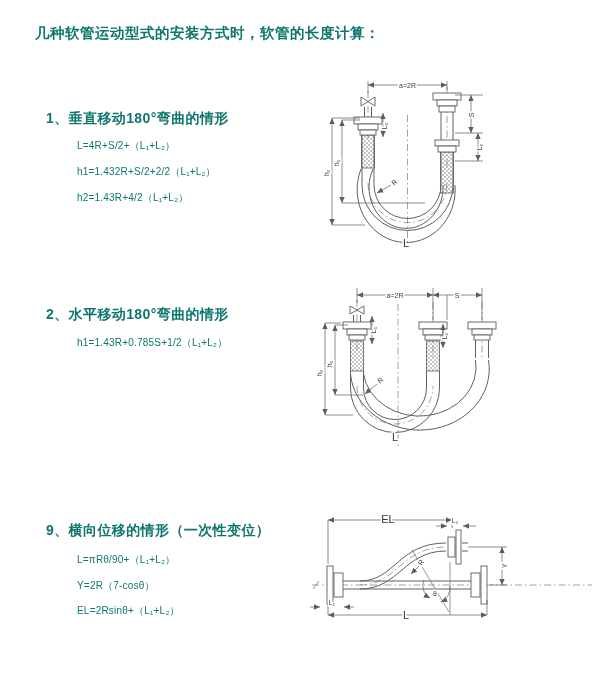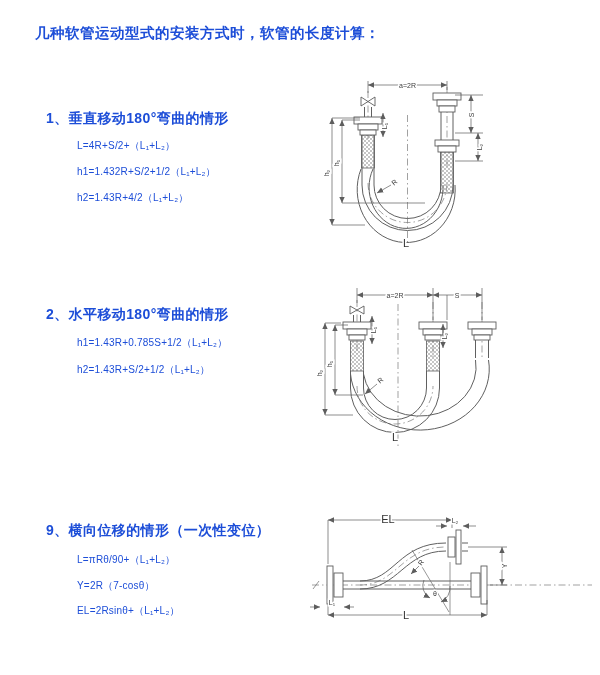--- a/index.html
+++ b/index.html
@@ -1,19 +1,19 @@
 <!DOCTYPE html>
 <html><head>
 <meta charset="utf-8">
 <style>
   html,body{margin:0;padding:0;background:#e8e8e8;}
   .page{
     position:relative;width:600px;height:675px;background:#ffffff;
     font-family:"Liberation Sans","DejaVu Sans",sans-serif;
-    color:#1d4ed8;overflow:hidden;
+    color:#0f766e;overflow:hidden;
   }
   .title{
     position:absolute;left:35px;top:24px;
     font-size:14.5px;font-weight:700;letter-spacing:.5px;white-space:nowrap;
   }
   .sec-heading{
     position:absolute;left:46px;
     font-size:14px;font-weight:700;letter-spacing:.4px;white-space:nowrap;
   }
   .formulas{
@@ -44,28 +44,27 @@
 </head>
 <body>
 
 <div class="page">
 
   <div class="title">几种软管运动型式的安装方式时，软管的长度计算：</div>
 
   <div id="f1" class="sec-heading">1、垂直移动180°弯曲的情形</div>
   <div id="fm1" class="formulas">
     <div class="formula">L=4R+S/2+（L₁+L₂）</div>
-    <div class="formula">h1=1.432R+S/2+1/2（L₁+L₂）</div>
+    <div class="formula">h1=1.432R+S/2+2/2（L₁+L₂）</div>
     <div class="formula">h2=1.43R+4/2（L₁+L₂）</div>
   </div>
 
   <div id="f2" class="sec-heading">2、水平移动180°弯曲的情形</div>
   <div id="fm2" class="formulas">
     <div class="formula">h1=1.43R+0.785S+1/2（L₁+L₂）</div>
-    <div class="formula">h2=1.43R+S/2+1/2（L₁+L₂）</div>
   </div>
 
   <div id="f3" class="sec-heading">9、横向位移的情形（一次性变位）</div>
   <div id="fm3" class="formulas">
     <div class="formula">L=πRθ/90+（L₁+L₂）</div>
     <div class="formula">Y=2R（7-cosθ）</div>
     <div class="formula">EL=2Rsinθ+（L₁+L₂）</div>
   </div>
 
   <svg id="dia1" width="290" height="186" viewBox="0 0 290 186">

